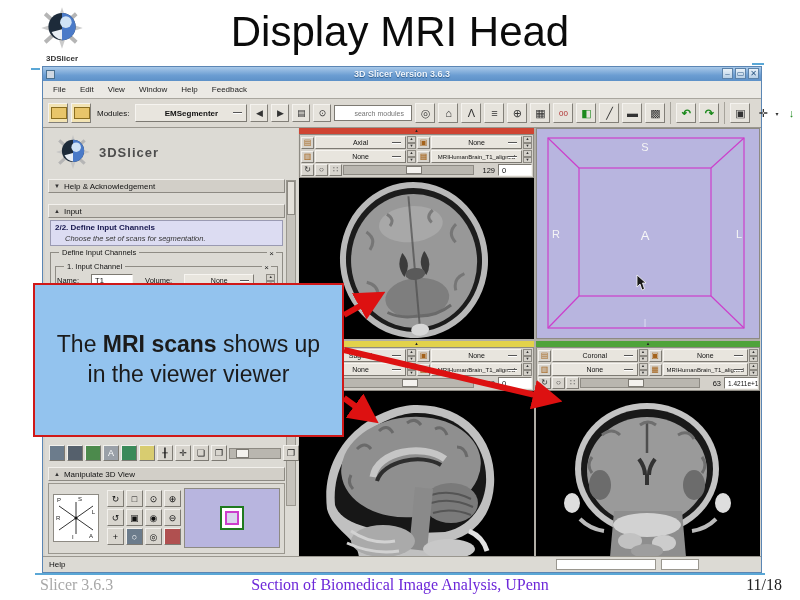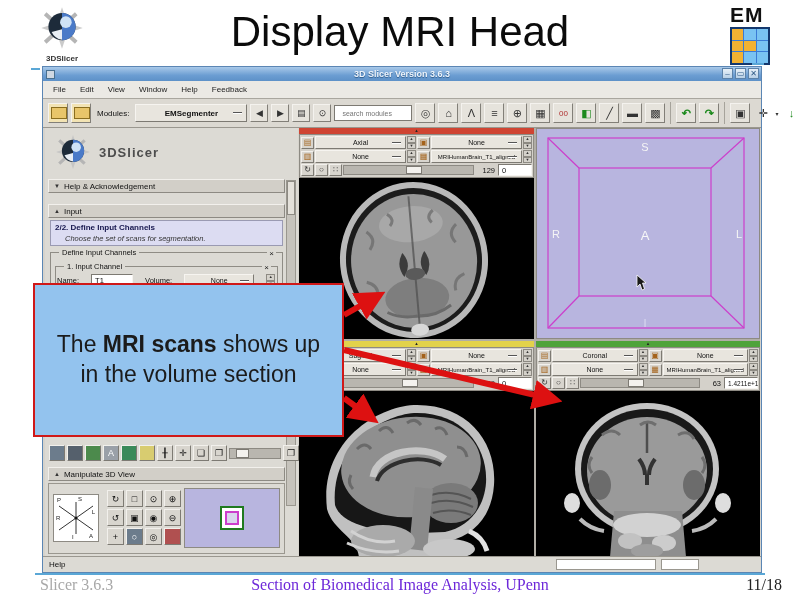--- a/index.html
+++ b/index.html
@@ -45,21 +45,21 @@
   .tbico.green { color:#1d8a1d; font-weight:bold; }
   .folderico { position:relative; background:#f2e3b3; }
   .folderico:before { content:""; position:absolute; left:2px; top:3px; width:14px; height:10px;
     background:#e8c56a; border:1px solid #8a6d1f; }
   .tblabel { font-size:8px; margin:0 3px; }
   .tbdrop { width:112px; height:18px; background:#e8e5de; border:1px solid; border-color:#f6f4f0 #7d7a73 #7d7a73 #f6f4f0;
     display:flex; align-items:center; justify-content:center; position:relative; font-weight:bold; flex:none; }
   .tbdrop .dash, .dd .dash { position:absolute; right:4px; top:50%; margin-top:-1px; width:9px; height:2px;
     border-top:1px solid #555; border-bottom:1px solid #fff; }
   .searchbox { width:78px; height:16px; border:1px solid #7d7a73; background:#fff; font-size:7px;
-    color:#666; padding-left:7px; font-family:"Liberation Sans",sans-serif; flex:none; }
+    color:#666; padding-left:19px; font-family:"Liberation Sans",sans-serif; flex:none; }
   .tbsep { width:1px; height:22px; background:#a6a39b; margin:0 2px; flex:none; }
   .ddarrow { font-size:6px; color:#333; margin-left:-1px; }
 
   
   .leftpanel { position:absolute; left:2px; top:61px; width:253px; height:430px; background:#dcdad4; }
   .lp-logo { position:absolute; left:10px; top:6px; display:flex; align-items:center; gap:8px; }
   .lp-logo .lname { font-size:13px; font-weight:bold; color:#4d4d4d; letter-spacing:1px; }
   .secbar { position:absolute; left:3px; width:237px; height:14px; background:#d2cfc8;
     border:1px solid; border-color:#f2f0ec #8d8a83 #8d8a83 #f2f0ec; display:flex; align-items:center; gap:4px; padding-left:5px; font-size:8px; }
   .secbar .tri { font-size:6px; color:#333; }
@@ -138,34 +138,20 @@
         <path d="M17,5.5 a10.5,10.5 0 0 1 0,21 z" fill="#4a7ac8"></path>
         <circle cx="20" cy="12.5" r="4.5" fill="#cfe2f5"></circle>
         <path d="M9,20 a10.5,10.5 0 0 0 8,6 l0,-8 z" fill="#e8eef5"></path>
       </g>
     </svg>
     <div class="cap">3DSlicer</div>
   </div>
 
   <div class="slide-title">Display MRI Head</div>
 
-  <div class="emlogo">
-    <div class="em-text">EM</div>
-    <div class="emgrid">
-      <div style="background:#f2b233"></div>
-        <div style="background:#79c3f2"></div>
-        <div style="background:#79c3f2"></div>
-      <div style="background:#f2b233"></div>
-        <div style="background:#f2b233"></div>
-        <div style="background:#79c3f2"></div>
-      <div style="background:#f2b233"></div>
-        <div style="background:#79c3f2"></div>
-        <div style="background:#79c3f2"></div>
-    </div>
-  </div>
 
   <div class="selline" style="left:31px;top:68px;width:9px;height:2px;"></div>
   <div class="selline" style="left:752px;top:63px;width:12px;height:2px;"></div>
   <div class="selline" style="left:35px;top:573px;width:730px;height:2px;"></div>
 
   <div class="appwin">
 
     <div class="titlebar">
       <div class="wicon"></div>
       <div class="ttext">3D Slicer Version 3.6.3</div>
@@ -597,21 +583,21 @@
     <div class="statusbar">
       <span class="stext">Help</span>
       <div class="sbox1"></div>
       <div class="sbox2"></div>
     </div>
   </div>
 
   <div class="callout">
     <div>
       <span>The </span><b>MRI scans</b><span> shows up</span><br>
-      <span>in the volume section</span>
+      <span>in the viewer viewer</span>
     </div>
   </div>
 
   <svg class="arrows">
     <defs>
       <marker id="ah" markerWidth="5" markerHeight="5" refX="3.2" refY="2.5" orient="auto">
         <path d="M0,0 L5,2.5 L0,5 Z" fill="#dd1111"></path>
       </marker>
     </defs>
     <line x1="344" y1="315" x2="376" y2="297" stroke="#dd1111" stroke-width="6" marker-end="url(#ah)"></line>

